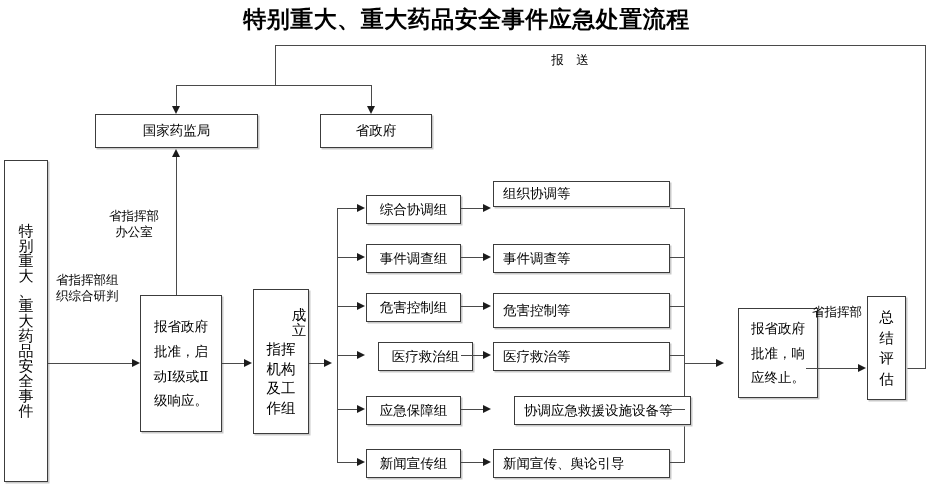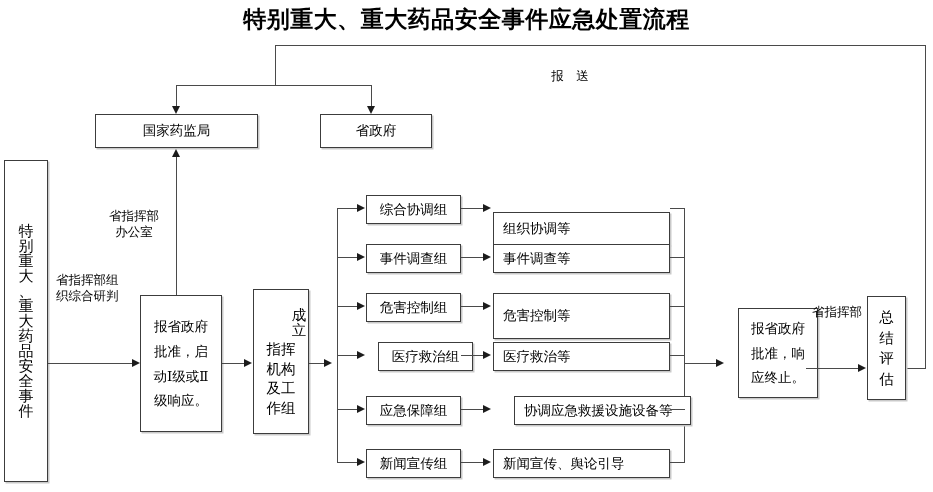--- a/index.html
+++ b/index.html
@@ -137,21 +137,21 @@
   <div class="vline" style="left:275px; top:45px; height:40px;"></div>
 
   <div class="hline" style="left:176px; top:85px; width:195px;"></div>
 
   <div class="vline" style="left:176px; top:85px; height:21px;"></div>
   <div class="arr-d" style="left:172px; top:106px;"></div>
 
   <div class="vline" style="left:371px; top:85px; height:21px;"></div>
   <div class="arr-d" style="left:367px; top:106px;"></div>
 
-  <div class="lbl center" style="left:500px; top:68px; width:140px;">报　送</div>
+  <div class="lbl center" style="left:500px; top:52px; width:140px;">报　送</div>
 
   <div class="box" style="left:95px; top:114px; width:163px; height:34px;">
     <span>国家药监局</span>
   </div>
 
   <div class="box" style="left:320px; top:114px; width:112px; height:34px;">
     <span>省政府</span>
   </div>
 
   <div class="vline" style="left:176px; top:157px; height:138px;"></div>
@@ -207,21 +207,21 @@
   <div class="hline" style="left:684px; top:363px; width:32px;"></div>
   <div class="arr-r" style="left:716px; top:359px;"></div>
 
   <div class="hline" style="left:337px; top:208px; width:20px;"></div>
   <div class="arr-r" style="left:357px; top:204px;"></div>
   <div class="box" style="left:366px; top:195px; width:95px; height:29px;">
     <span>综合协调组</span>
   </div>
   <div class="hline" style="left:461px; top:208px; width:22px;"></div>
   <div class="arr-r" style="left:483px; top:204px;"></div>
-  <div class="box leftpad" style="left:493px; top:212px; width:177px; height:33px;">
+  <div class="box leftpad" style="left:493px; top:181px; width:177px; height:26px;">
     <span>组织协调等</span>
   </div>
   <div class="hline" style="left:670px; top:208px; width:15px;"></div>
 
   <div class="hline" style="left:337px; top:257px; width:20px;"></div>
   <div class="arr-r" style="left:357px; top:253px;"></div>
   <div class="box" style="left:366px; top:244px; width:95px; height:29px;">
     <span>事件调查组</span>
   </div>
   <div class="hline" style="left:461px; top:257px; width:22px;"></div>
@@ -231,21 +231,21 @@
   </div>
   <div class="hline" style="left:670px; top:257px; width:15px;"></div>
 
   <div class="hline" style="left:337px; top:306px; width:20px;"></div>
   <div class="arr-r" style="left:357px; top:302px;"></div>
   <div class="box" style="left:366px; top:293px; width:95px; height:29px;">
     <span>危害控制组</span>
   </div>
   <div class="hline" style="left:461px; top:306px; width:22px;"></div>
   <div class="arr-r" style="left:483px; top:302px;"></div>
-  <div class="box leftpad" style="left:493px; top:293px; width:177px; height:46px;">
+  <div class="box leftpad" style="left:493px; top:293px; width:177px; height:35px;">
     <span>危害控制等</span>
   </div>
   <div class="hline" style="left:670px; top:306px; width:15px;"></div>
 
   <div class="hline" style="left:337px; top:355px; width:20px;"></div>
   <div class="arr-r" style="left:357px; top:351px;"></div>
   <div class="box" style="left:366px; top:342px; width:95px; height:29px;margin-left:12px;">
     <span>医疗救治组</span>
   </div>
   <div class="hline" style="left:461px; top:355px; width:22px;"></div>

